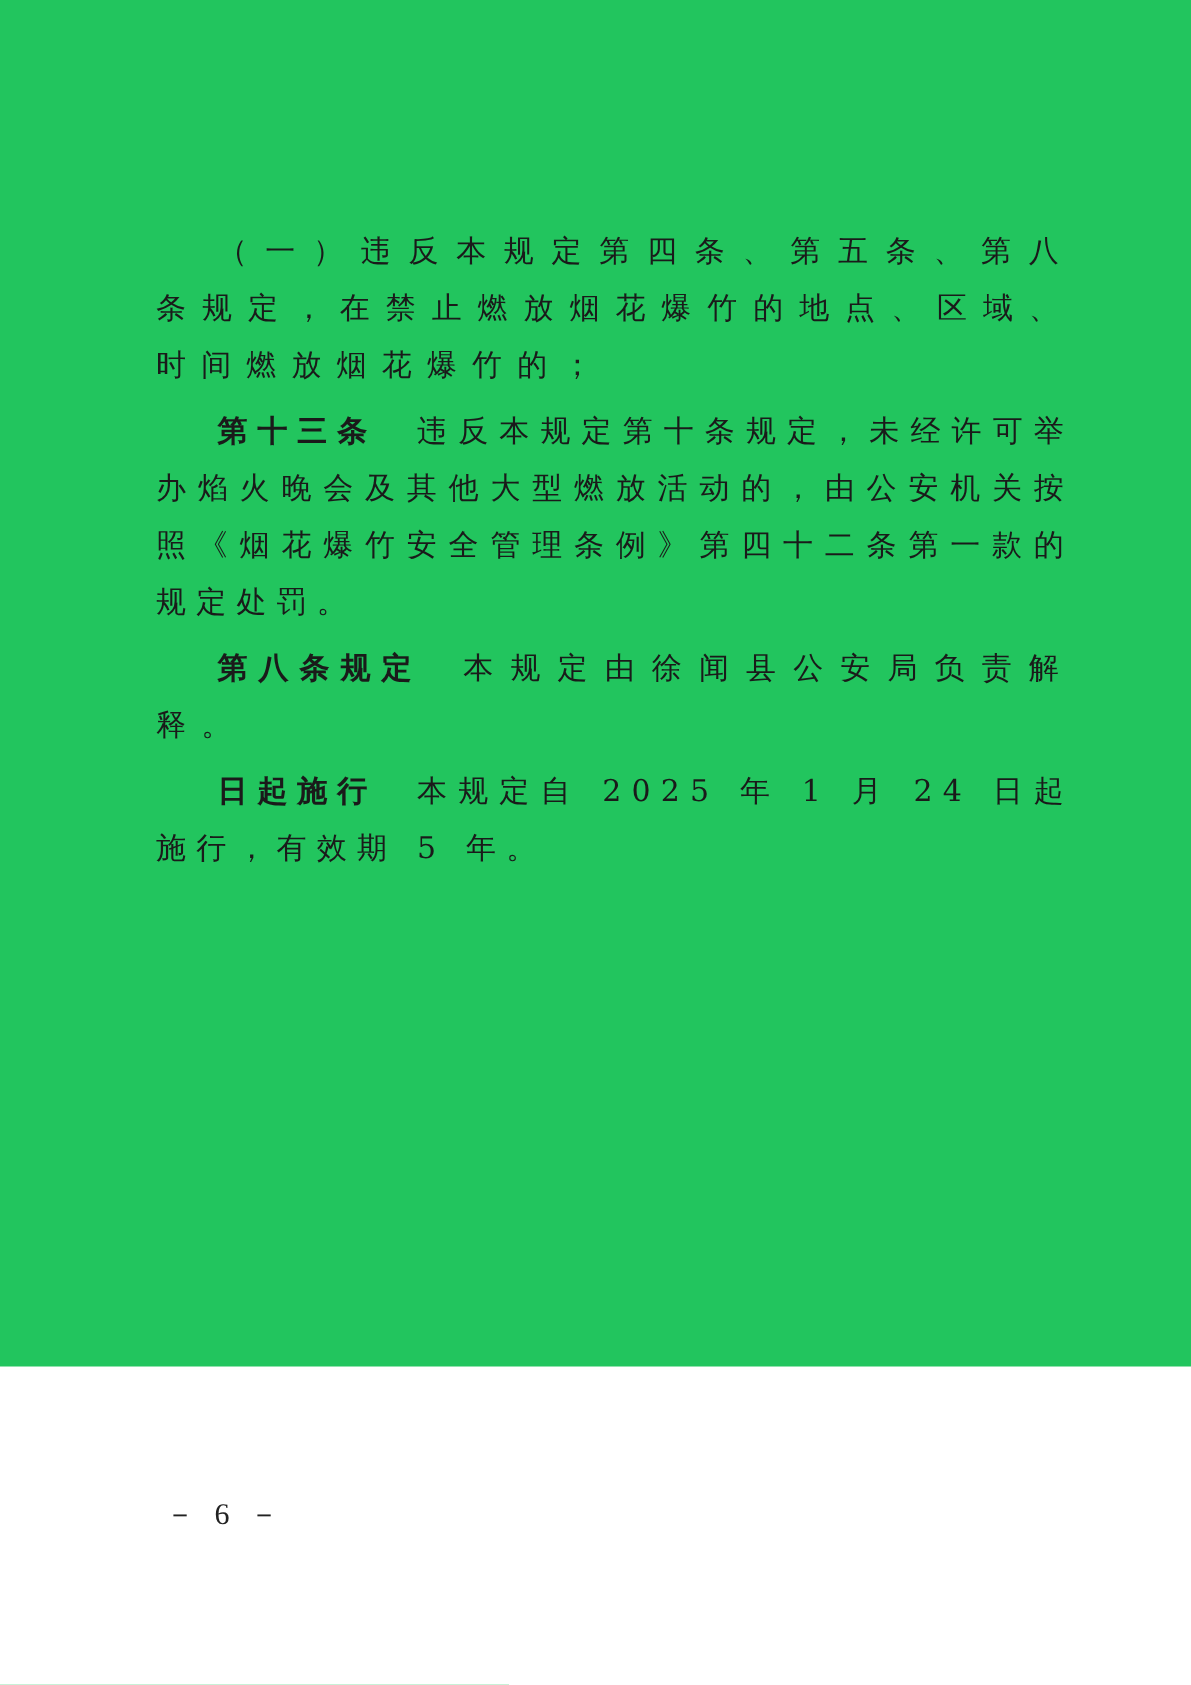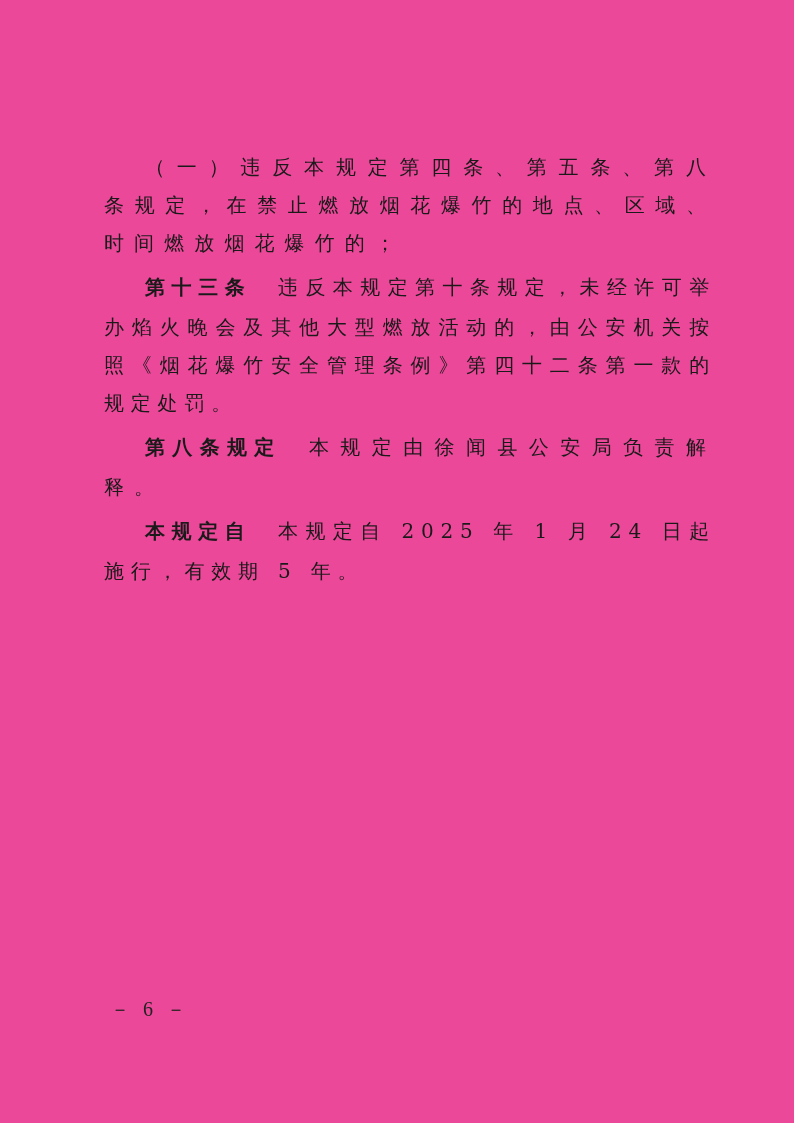--- a/index.html
+++ b/index.html
@@ -1,35 +1,35 @@
 <!DOCTYPE html>
 <html><head>
 <meta charset="utf-8">
 <style>
   html, body { margin: 0; padding: 0; background: #ffffff; }
   body { width: 794px; height: 1123px; position: relative; overflow: hidden; }
   .page {
-    position: absolute; left: 0; top: 0; width: 794px; height: 1123px; background: #ec4899;
+    position: absolute; left: 0; top: 0; width: 794px; height: 911px; background: #22c55e;
   }
   .content {
     position: absolute; left: 104px; top: 148px; width: 612px;
     font-family: "DejaVu Serif", "Liberation Serif", serif;
     color: #1a1a1a;
     font-size: 20px;
   }
   .para {
     margin: 0 0 6px 0;
     line-height: 38px;
     text-indent: 41px;
     letter-spacing: 10.1px;
     text-align: justify;
     text-align-last: left;
   }
   .para.tight { letter-spacing: 6.8px; }
-  .art { font-weight: bold; letter-spacing: 6px; font-family: Liberation Mono, monospace; }
+  .art { font-weight: bold; letter-spacing: 6px; }
   .gap { display: inline-block; width: 26px; }
   .footer {
     position: absolute; left: 110px; top: 996px;
     font-family: "Liberation Serif", serif; font-size: 20px; color: #222;
     letter-spacing: 4px;
   }
 </style>
 </head>
 <body>
 
@@ -38,17 +38,17 @@
     <p class="para">
       <span>（一）违反本规定第四条、第五条、第八条规定，在禁止燃放烟花爆竹的地点、区域、时间燃放烟花爆竹的；</span>
     </p>
     <p class="para tight">
       <span class="art">第十三条</span><span class="gap"></span><span>违反本规定第十条规定，未经许可举办焰火晚会及其他大型燃放活动的，由公安机关按照《烟花爆竹安全管理条例》第四十二条第一款的规定处罚。</span>
     </p>
     <p class="para">
       <span class="art">第八条规定</span><span class="gap"></span><span>本规定由徐闻县公安局负责解释。</span>
     </p>
     <p class="para tight">
-      <span class="art">本规定自</span><span class="gap"></span><span>本规定自 2025 年 1 月 24 日起施行，有效期 5 年。</span>
+      <span class="art">日起施行</span><span class="gap"></span><span>本规定自 2025 年 1 月 24 日起施行，有效期 5 年。</span>
     </p>
   </div>
   <div class="footer">－ 6 －</div>
 </div>
 
 </body></html>

